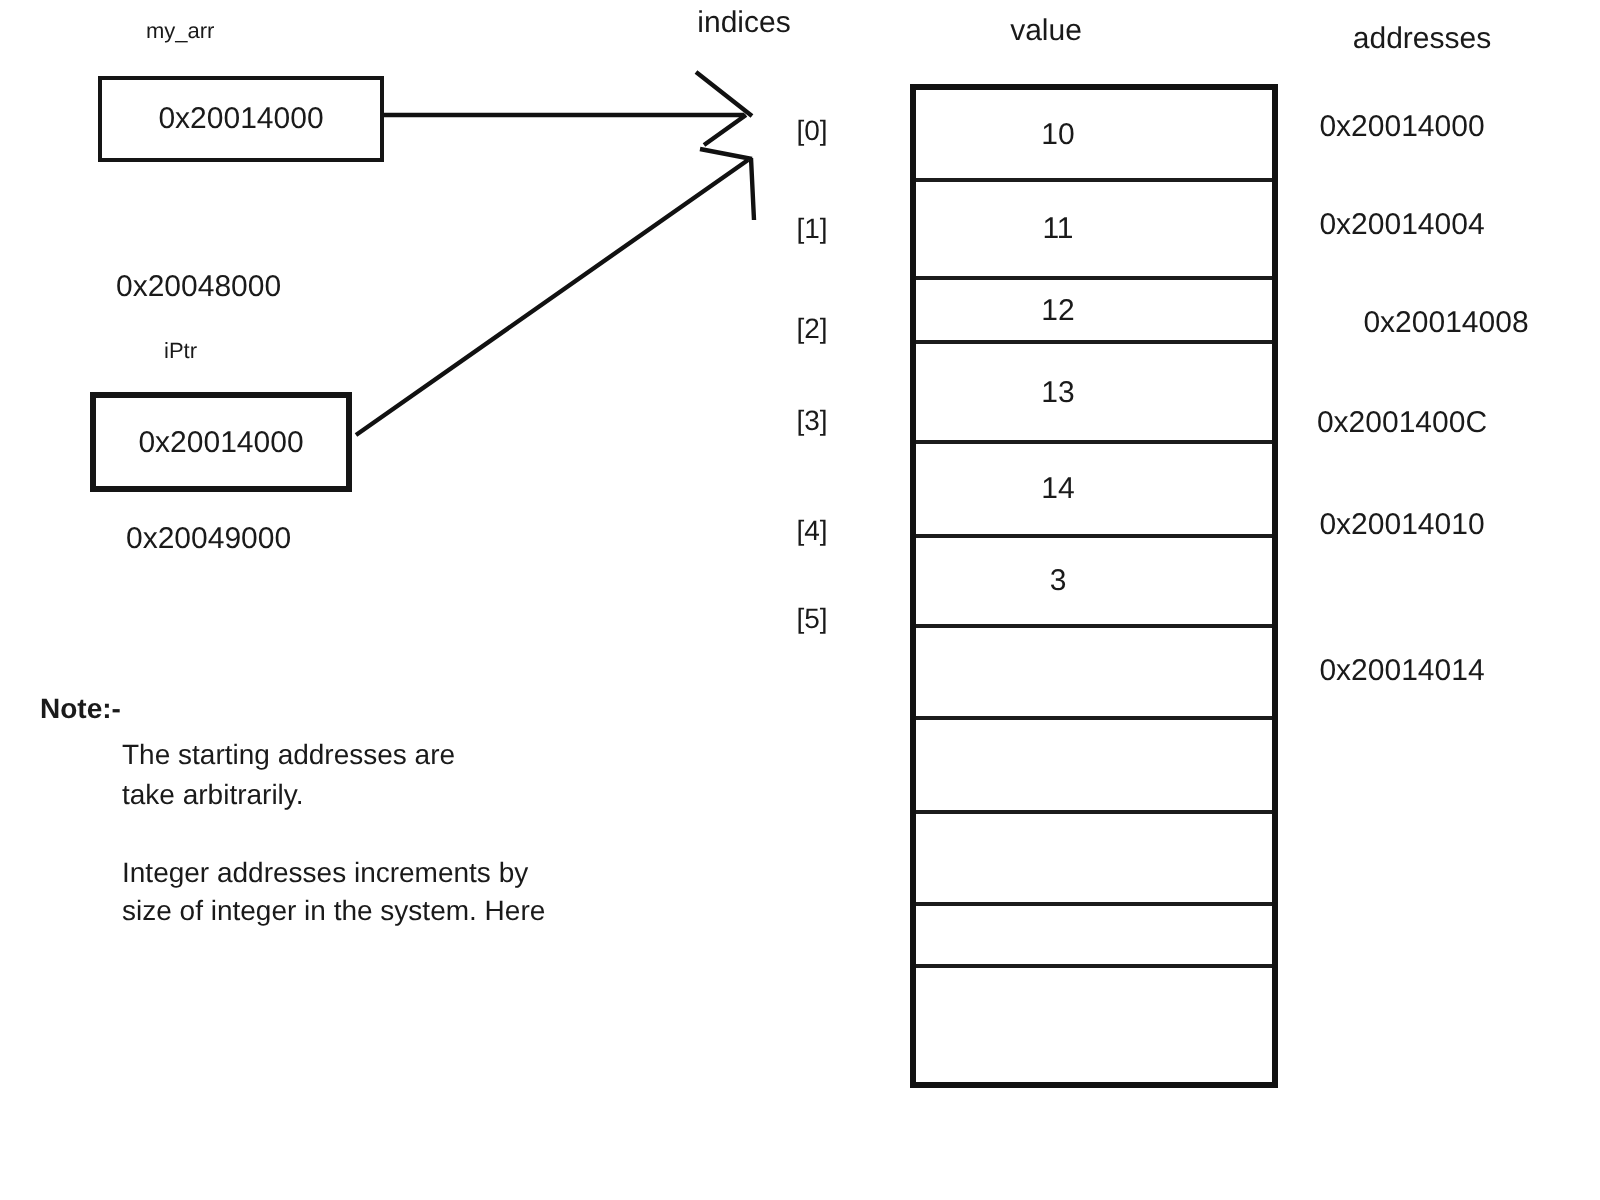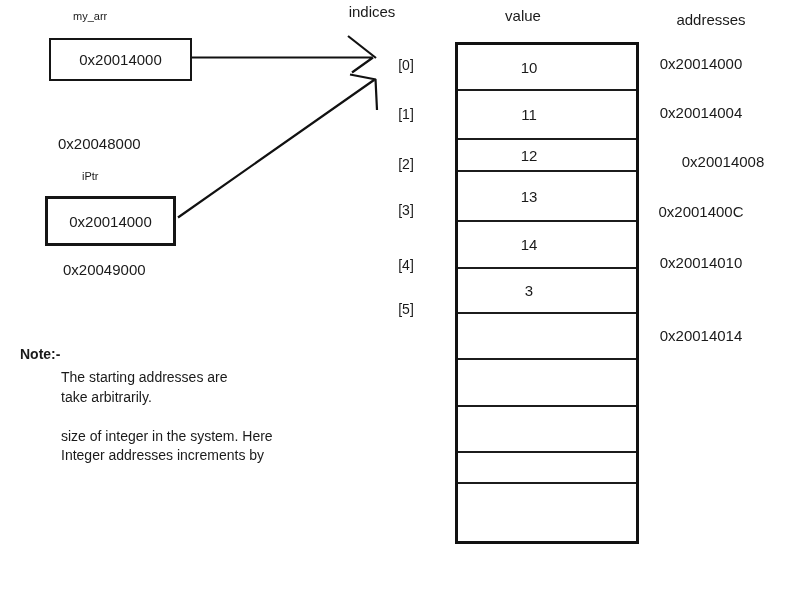--- a/index.html
+++ b/index.html
@@ -140,17 +140,17 @@
   <div class="abs addr" style="top:153px;padding-left:22px;">0x20014008</div>
   <div class="abs addr" style="top:203px;">0x2001400C</div>
   <div class="abs addr" style="top:254px;">0x20014010</div>
   <div class="abs addr" style="top:303px;margin-top:24px;">0x20014014</div>
 
   <div class="abs note-title" style="left:20px; top:346px;">Note:-</div>
   <div class="abs" style="left:61px; top:368px;">
     <div class="note-line">The starting addresses are</div>
     <div class="note-line">take arbitrarily.</div>
     <div class="note-line"></div>
+    <div class="note-line">Integer addresses increments by</div>
     <div class="note-line">size of integer in the system. Here</div>
-    <div class="note-line">Integer addresses increments by</div>
   </div>
 
 </div>
 
 </body></html>

